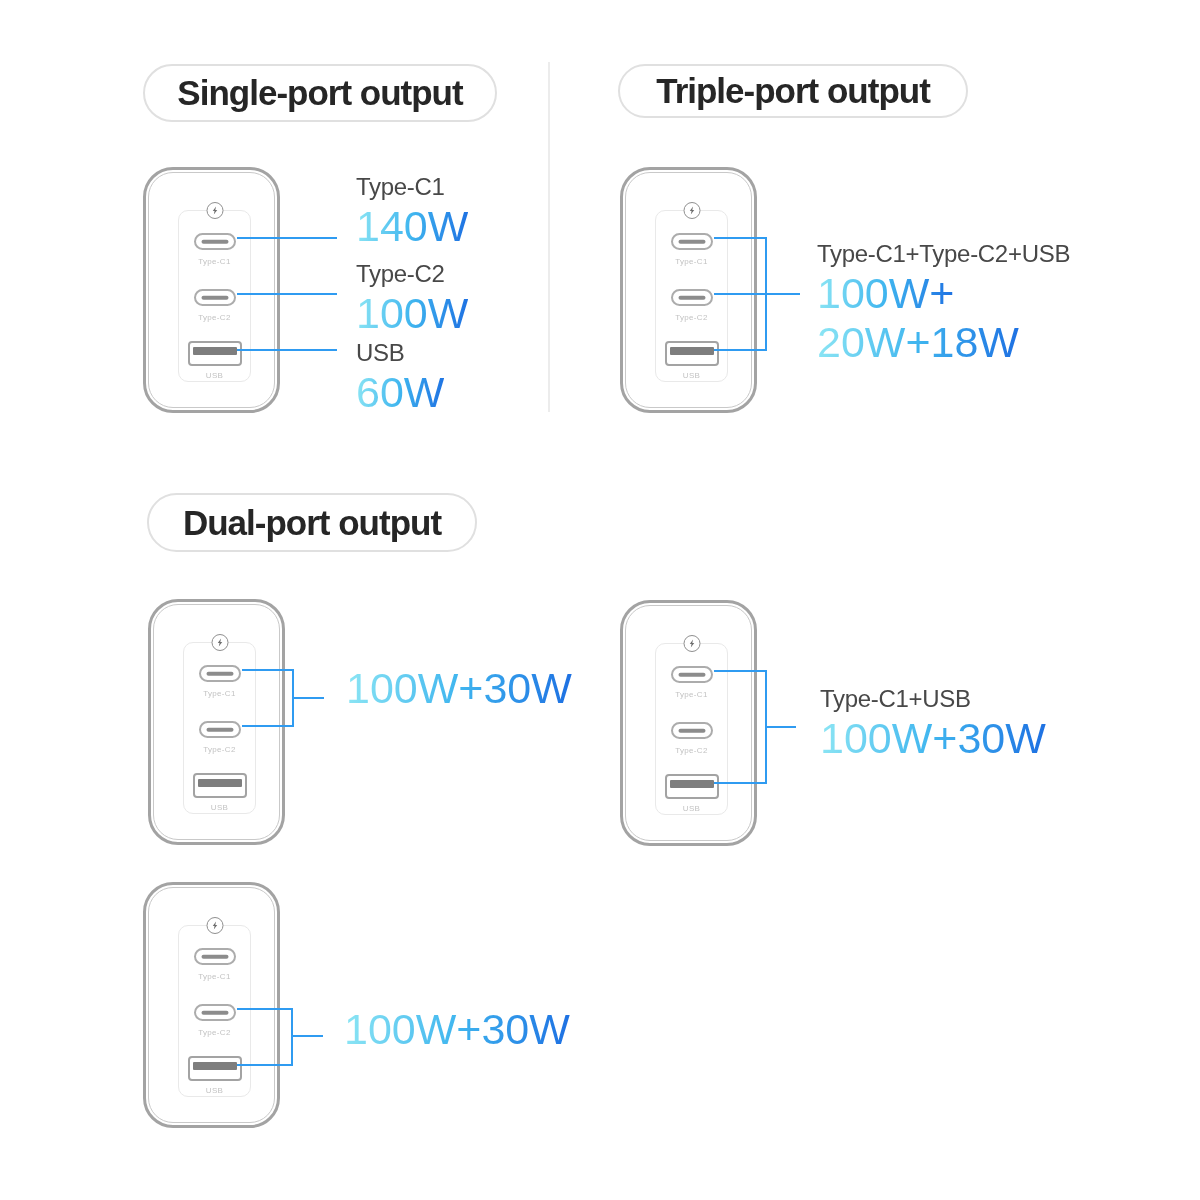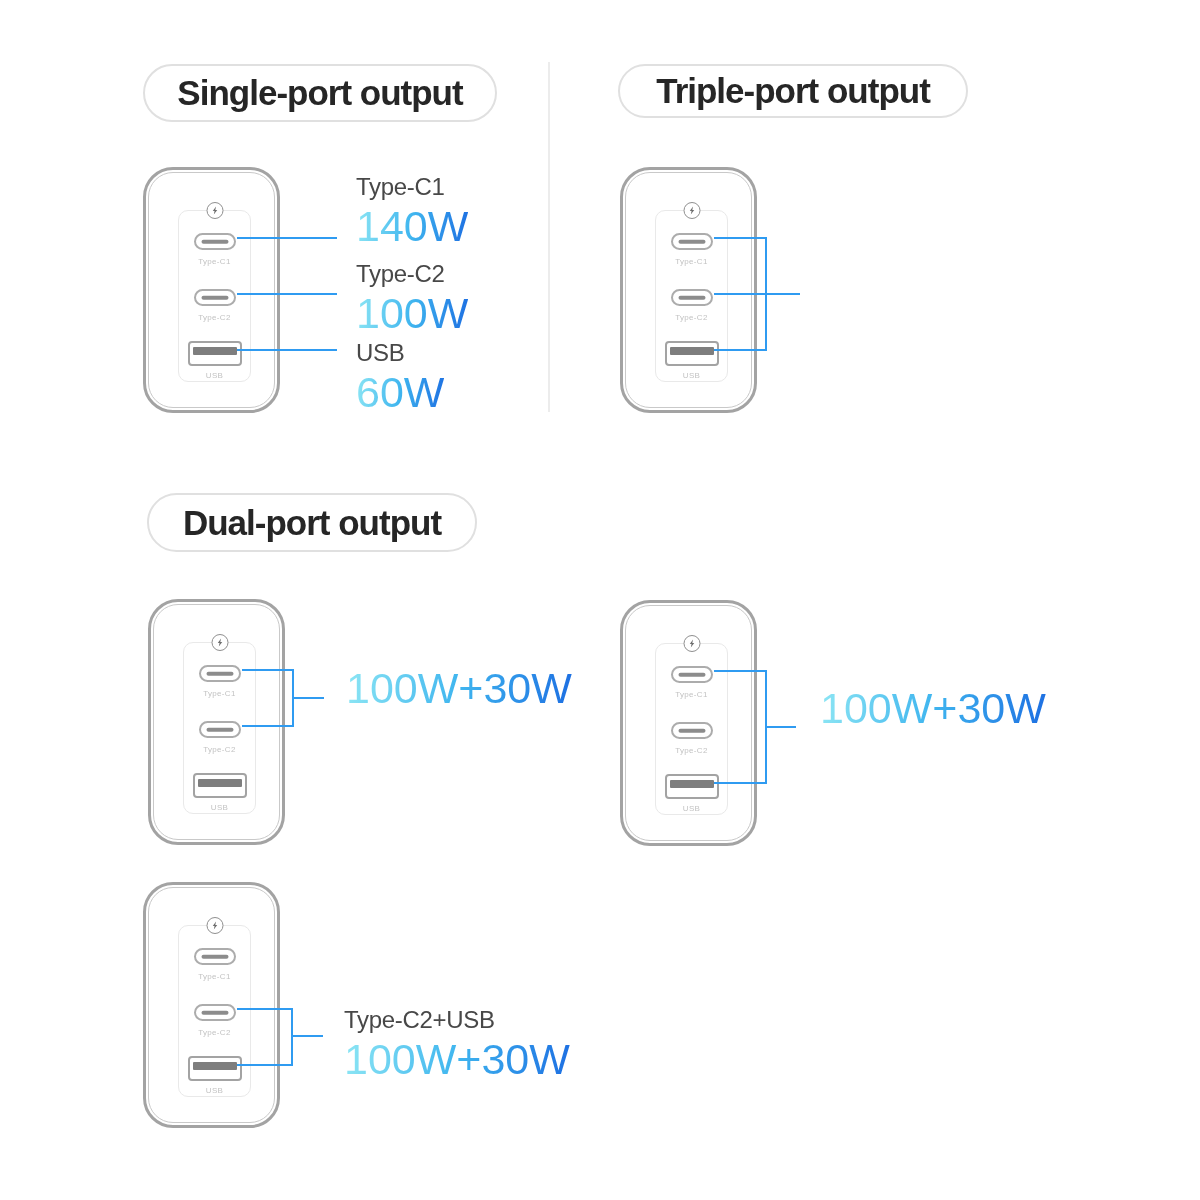--- a/index.html
+++ b/index.html
@@ -207,25 +207,30 @@
   </div>
   <div class="entry" style="left:356px; top:259px;">
     <div class="elabel">Type-C2</div>
     <div><span class="watt">100W</span></div>
   </div>
   <div class="entry" style="left:356px; top:338px;">
     <div class="elabel">USB</div>
     <div><span class="watt">60W</span></div>
   </div>
 
+  <div class="entry" style="left:817px; top:239px;">
+    <div class="elabel">Type-C1+Type-C2+USB</div>
+    <div><span class="watt">100W+</span></div>
+    <div><span class="watt">20W+18W</span></div>
+  </div>
 
   <div class="entry" style="left:346px; top:664px;">
     <div><span class="watt">100W+30W</span></div>
   </div>
   <div class="entry" style="left:820px; top:684px;">
+    <div class="elabel">Type-C1+USB</div>
     <div><span class="watt">100W+30W</span></div>
   </div>
   <div class="entry" style="left:344px; top:1005px;">
-    <div class="elabel">Type-C2+USB</div>
     <div><span class="watt">100W+30W</span></div>
   </div>
 
 </div>
 
 </body></html>

